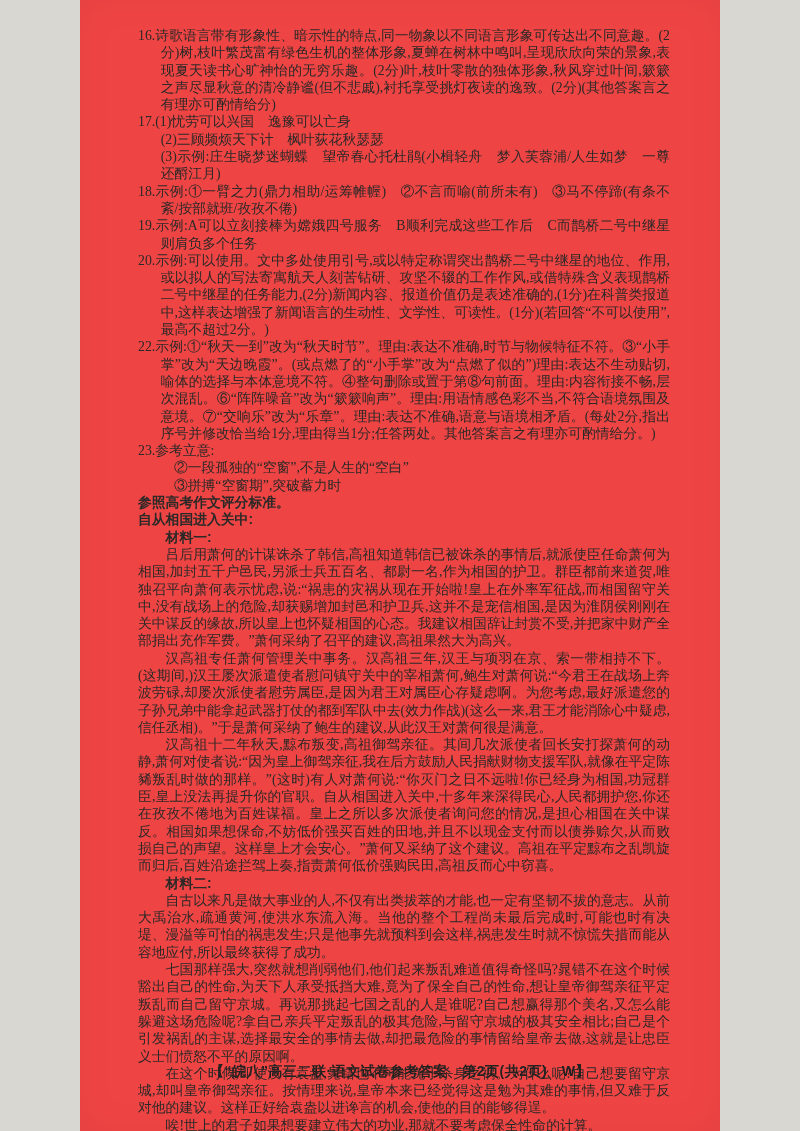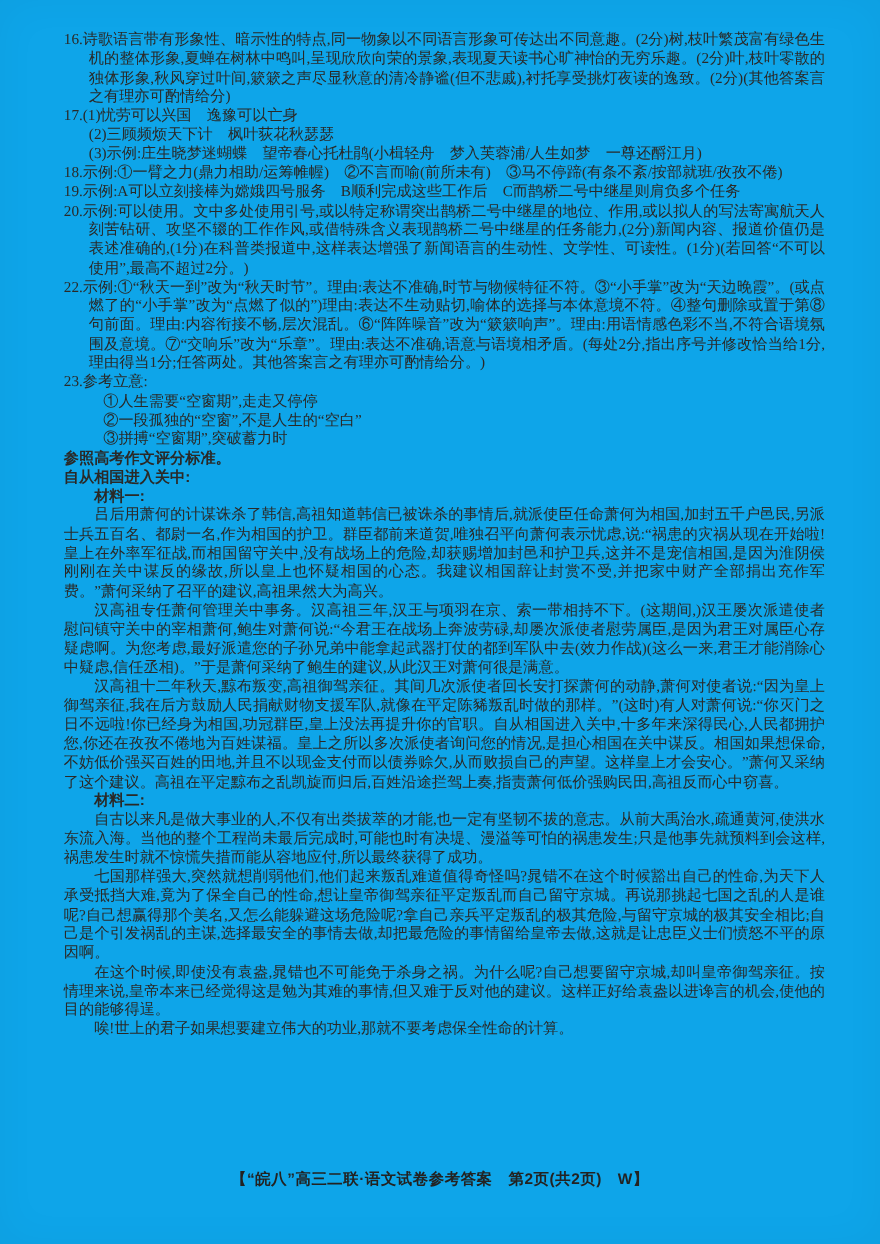--- a/index.html
+++ b/index.html
@@ -3,23 +3,23 @@
 <meta charset="utf-8">
 <style>
   * { margin:0; padding:0; box-sizing:border-box; }
   html, body { width:800px; }
   body {
     font-family:"Liberation Serif","DejaVu Serif",serif;
     background:#d9d7d2;
   }
   .page {
     position:relative;
-    width:800px; height:1131px;
+    width:640px; height:1131px;
     margin:0 auto;
-    background:#0ea5e9;
+    background:#ef4444;
     color:#2a2927;
     overflow:hidden;
     box-shadow:inset 0 0 40px rgba(0,0,0,0.04);
   }
   .content {
     position:absolute;
     top:27px; left:58px; right:50px;
     font-size:13.8px;
     line-height:17.3px;
     text-align:justify;
@@ -66,21 +66,20 @@
     <p class="item"><span>18.</span><span>示例:①一臂之力(鼎力相助/运筹帷幄)　②不言而喻(前所未有)　③马不停蹄(有条不紊/按部就班/孜孜不倦)</span></p>
 
     <p class="item"><span>19.</span><span>示例:A可以立刻接棒为嫦娥四号服务　B顺利完成这些工作后　C而鹊桥二号中继星则肩负多个任务</span></p>
 
     <p class="item"><span>20.</span><span>示例:可以使用。文中多处使用引号,或以特定称谓突出鹊桥二号中继星的地位、作用,或以拟人的写法寄寓航天人刻苦钻研、攻坚不辍的工作作风,或借特殊含义表现鹊桥二号中继星的任务能力,(2分)新闻内容、报道价值仍是表述准确的,(1分)在科普类报道中,这样表达增强了新闻语言的生动性、文学性、可读性。(1分)(若回答“不可以使用”,最高不超过2分。)</span></p>
 
 
     <p class="item"><span>22.</span><span>示例:①“秋天一到”改为“秋天时节”。理由:表达不准确,时节与物候特征不符。③“小手掌”改为“天边晚霞”。(或点燃了的“小手掌”改为“点燃了似的”)理由:表达不生动贴切,喻体的选择与本体意境不符。④整句删除或置于第⑧句前面。理由:内容衔接不畅,层次混乱。⑥“阵阵噪音”改为“簌簌响声”。理由:用语情感色彩不当,不符合语境氛围及意境。⑦“交响乐”改为“乐章”。理由:表达不准确,语意与语境相矛盾。(每处2分,指出序号并修改恰当给1分,理由得当1分;任答两处。其他答案言之有理亦可酌情给分。)</span></p>
 
     <p class="item"><span>23.</span><span>参考立意:</span></p>
-    <p class="sub2">①人生需要“空窗期”,走走又停停</p>
     <p class="sub2">②一段孤独的“空窗”,不是人生的“空白”</p>
     <p class="sub2">③拼搏“空窗期”,突破蓄力时</p>
 
     <p class="bold-line">参照高考作文评分标准。</p>
     <p class="bold-line">自从相国进入关中:</p>
 
     <p class="material-label">材料一:</p>
     <p class="para">吕后用萧何的计谋诛杀了韩信,高祖知道韩信已被诛杀的事情后,就派使臣任命萧何为相国,加封五千户邑民,另派士兵五百名、都尉一名,作为相国的护卫。群臣都前来道贺,唯独召平向萧何表示忧虑,说:“祸患的灾祸从现在开始啦!皇上在外率军征战,而相国留守关中,没有战场上的危险,却获赐增加封邑和护卫兵,这并不是宠信相国,是因为淮阴侯刚刚在关中谋反的缘故,所以皇上也怀疑相国的心态。我建议相国辞让封赏不受,并把家中财产全部捐出充作军费。”萧何采纳了召平的建议,高祖果然大为高兴。</p>
     <p class="para">汉高祖专任萧何管理关中事务。汉高祖三年,汉王与项羽在京、索一带相持不下。(这期间,)汉王屡次派遣使者慰问镇守关中的宰相萧何,鲍生对萧何说:“今君王在战场上奔波劳碌,却屡次派使者慰劳属臣,是因为君王对属臣心存疑虑啊。为您考虑,最好派遣您的子孙兄弟中能拿起武器打仗的都到军队中去(效力作战)(这么一来,君王才能消除心中疑虑,信任丞相)。”于是萧何采纳了鲍生的建议,从此汉王对萧何很是满意。</p>
     <p class="para">汉高祖十二年秋天,黥布叛变,高祖御驾亲征。其间几次派使者回长安打探萧何的动静,萧何对使者说:“因为皇上御驾亲征,我在后方鼓励人民捐献财物支援军队,就像在平定陈豨叛乱时做的那样。”(这时)有人对萧何说:“你灭门之日不远啦!你已经身为相国,功冠群臣,皇上没法再提升你的官职。自从相国进入关中,十多年来深得民心,人民都拥护您,你还在孜孜不倦地为百姓谋福。皇上之所以多次派使者询问您的情况,是担心相国在关中谋反。相国如果想保命,不妨低价强买百姓的田地,并且不以现金支付而以债券赊欠,从而败损自己的声望。这样皇上才会安心。”萧何又采纳了这个建议。高祖在平定黥布之乱凯旋而归后,百姓沿途拦驾上奏,指责萧何低价强购民田,高祖反而心中窃喜。</p>

